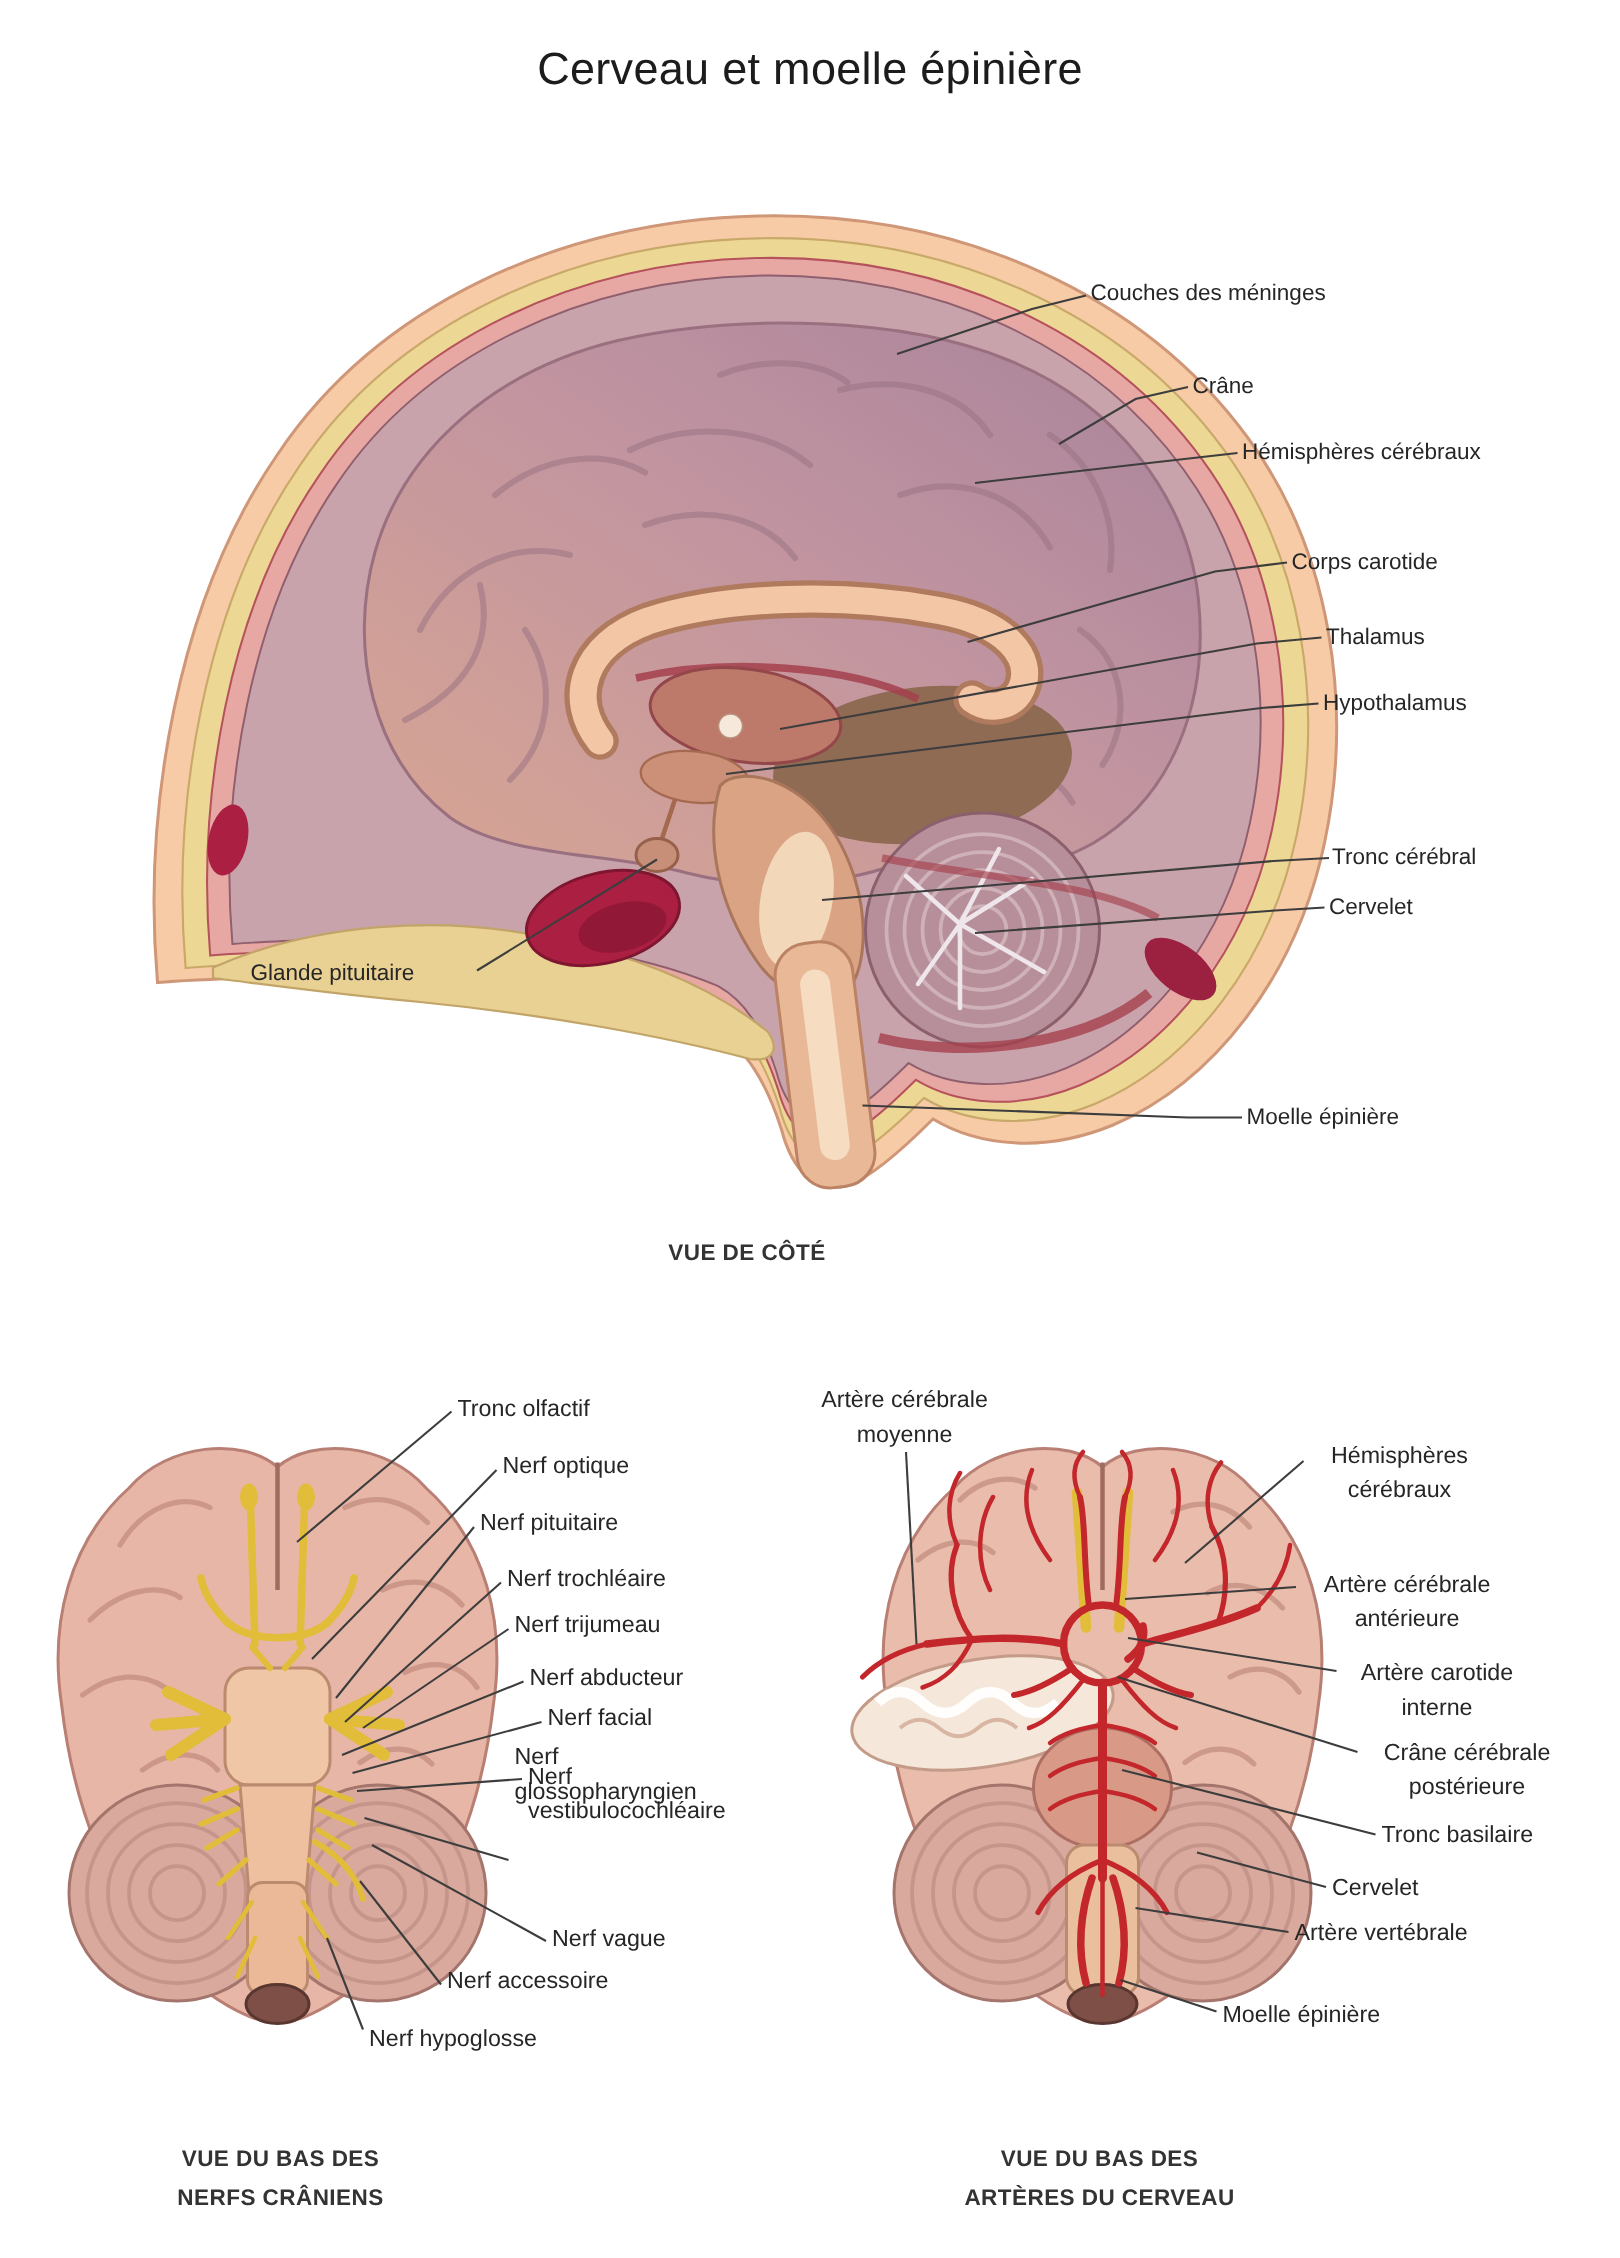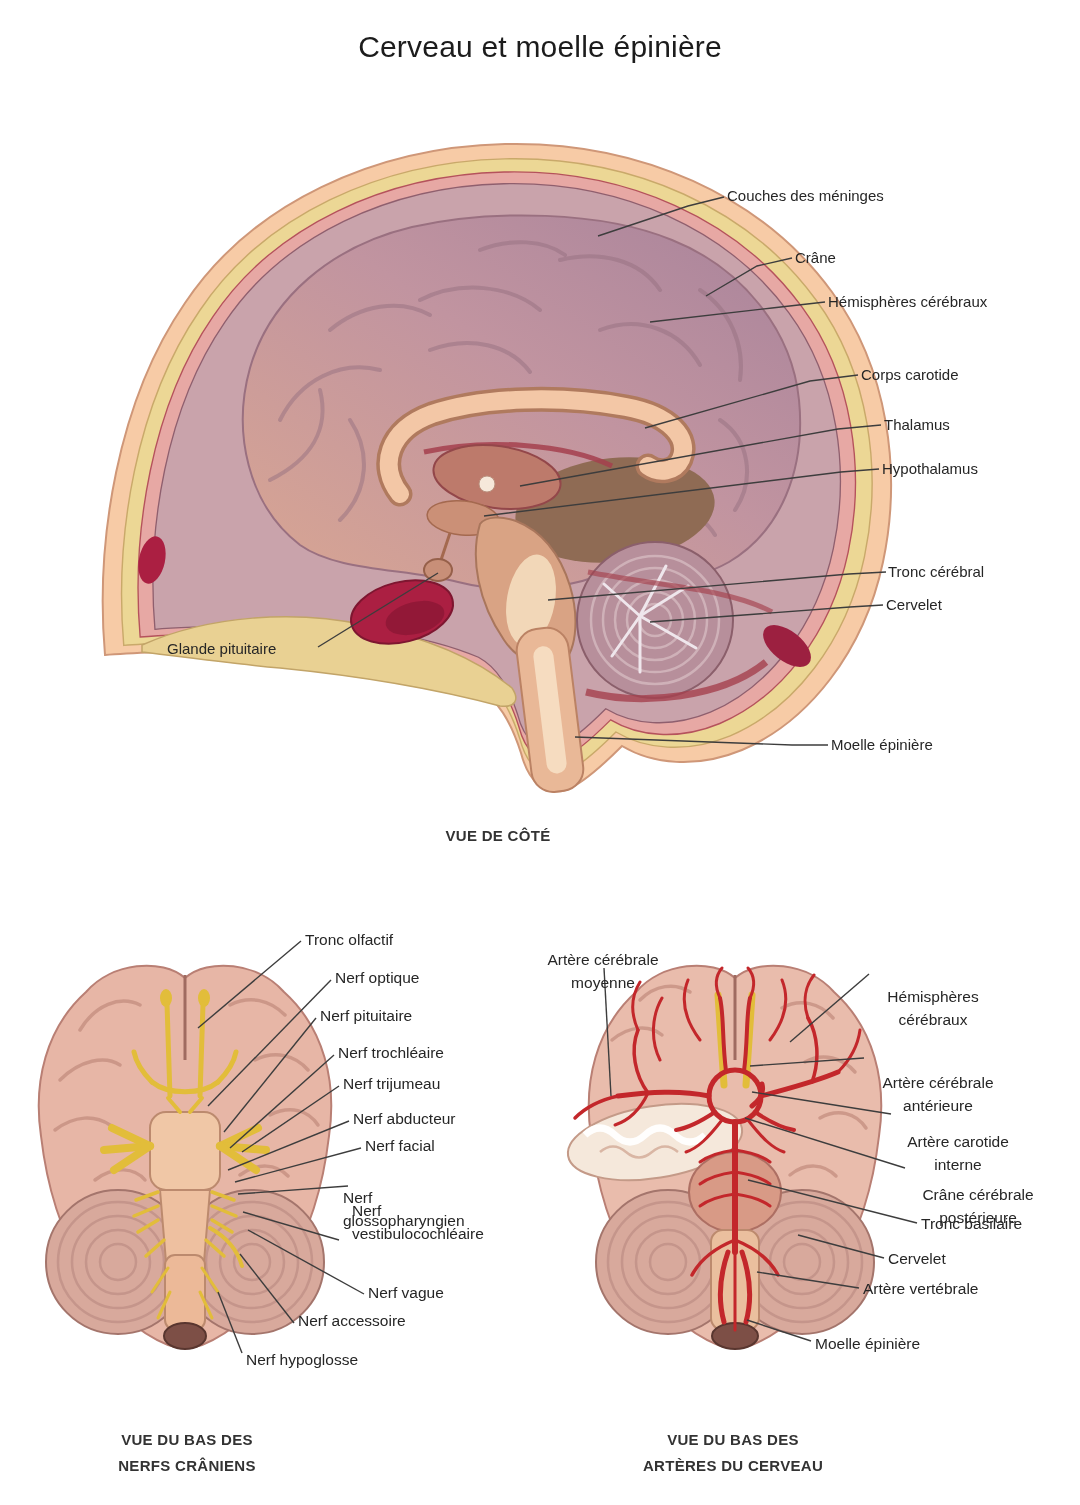--- a/index.html
+++ b/index.html
@@ -3,21 +3,21 @@
 <meta charset="utf-8">
 <style>
   html,body{margin:0;padding:0;background:#ffffff;}
   body{width:1080px;height:1505px;position:relative;overflow:hidden;
        font-family:"Liberation Sans",sans-serif;}
   #art{position:absolute;left:0;top:0;}
   .title{position:absolute;left:0;top:30px;width:1080px;text-align:center;
          font-size:30px;font-weight:400;color:#1c1c1c;letter-spacing:.2px;}
   .lbl{position:absolute;font-size:15px;line-height:1.4;color:#262626;white-space:nowrap;}
   .lbl.sm{font-size:15.5px;}
-  .lbl.wrap{white-space:normal;line-height:1.5;margin-top:26px;}
+  .lbl.wrap{white-space:normal;line-height:1.5;}
   .lbl.ctr{text-align:center;}
   .cap{position:absolute;width:200px;text-align:center;font-size:15px;font-weight:600;
        color:#333;letter-spacing:.3px;line-height:1.72;}
   .leader{stroke:#3d3d3d;stroke-width:1.4;fill:none;}
   .gyr{stroke:#96707f;stroke-width:4;fill:none;opacity:.5;stroke-linecap:round;}
   .gyr2{stroke:#c08a7c;stroke-width:3.5;fill:none;opacity:.7;stroke-linecap:round;}
   .cring{stroke:#b2827a;stroke-width:2.5;fill:none;opacity:.5;}
   .nerve{stroke:#e2bd3a;fill:none;stroke-linecap:round;}
   .artery{stroke:#c3272b;fill:none;stroke-linecap:round;stroke-linejoin:round;}
   .tree{stroke:#efe6ec;stroke-width:3;stroke-linecap:round;}

